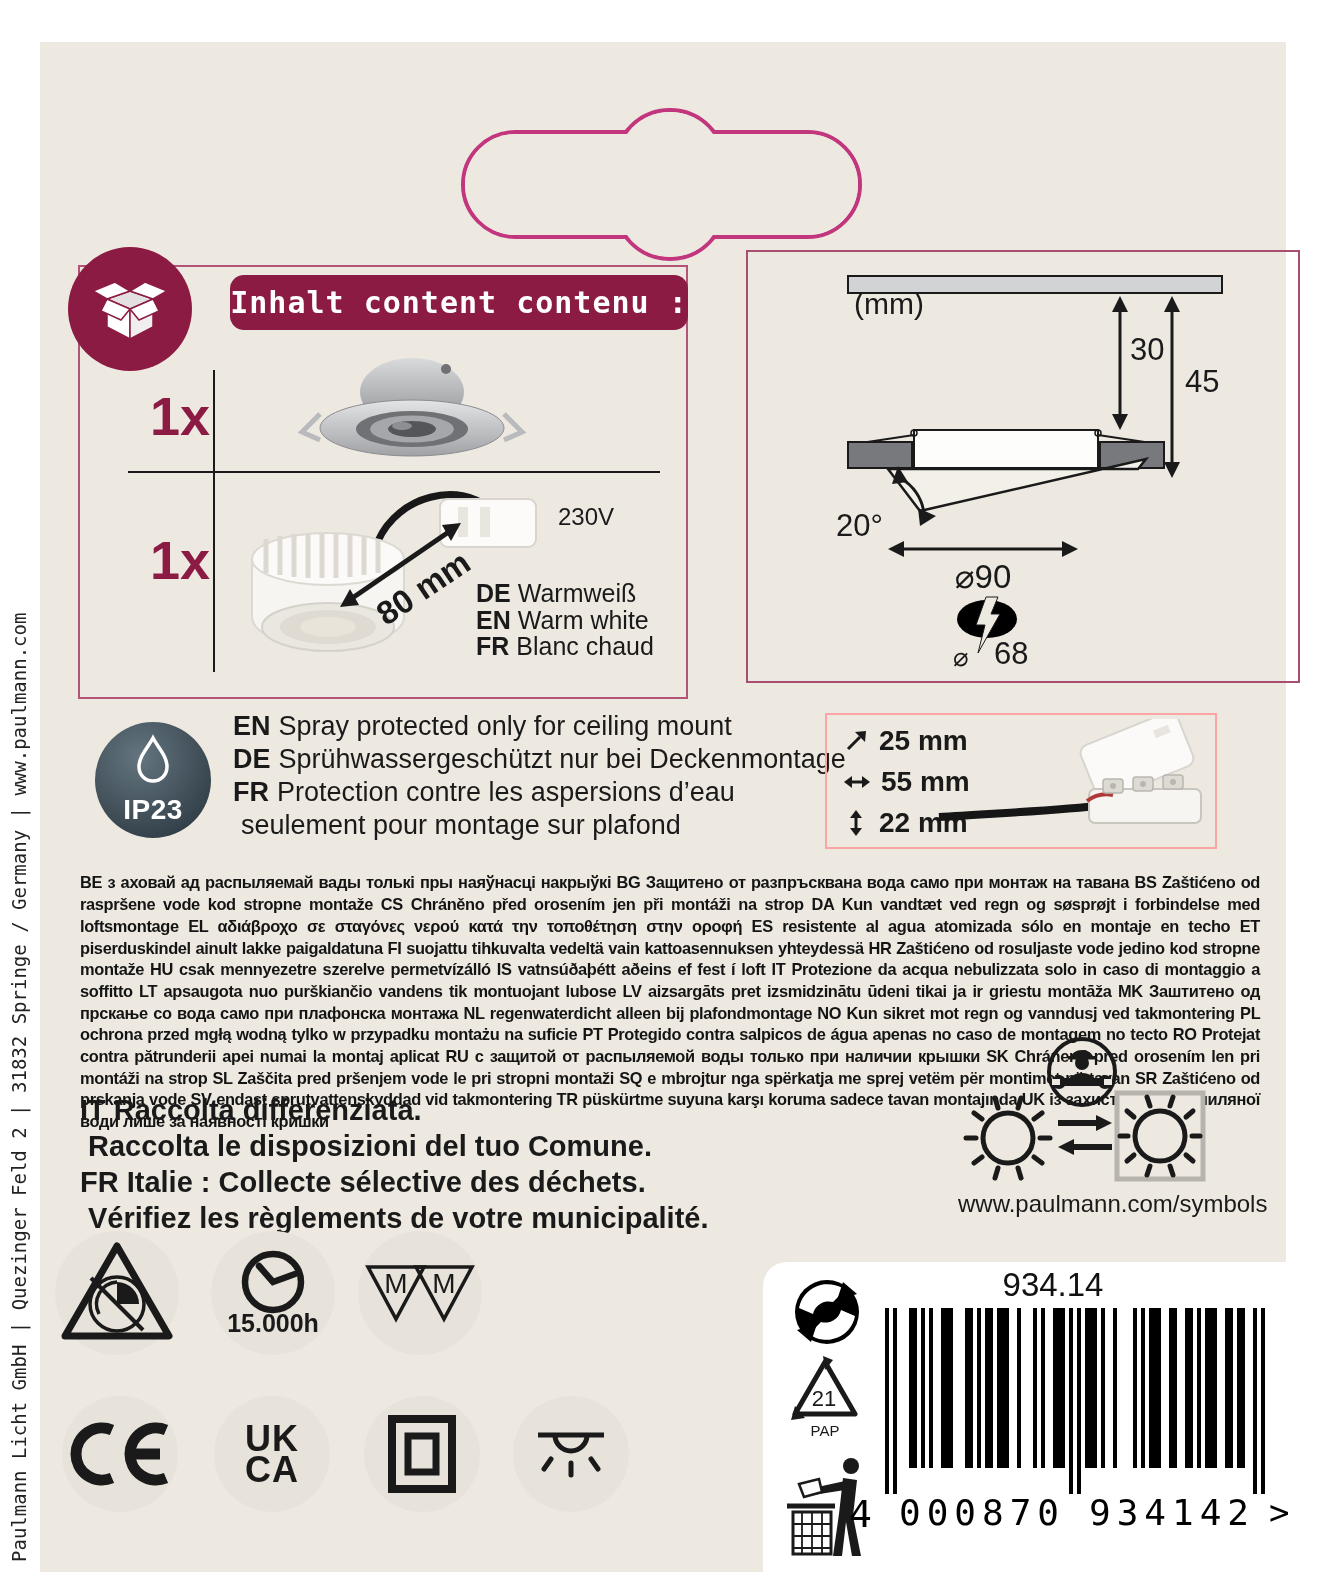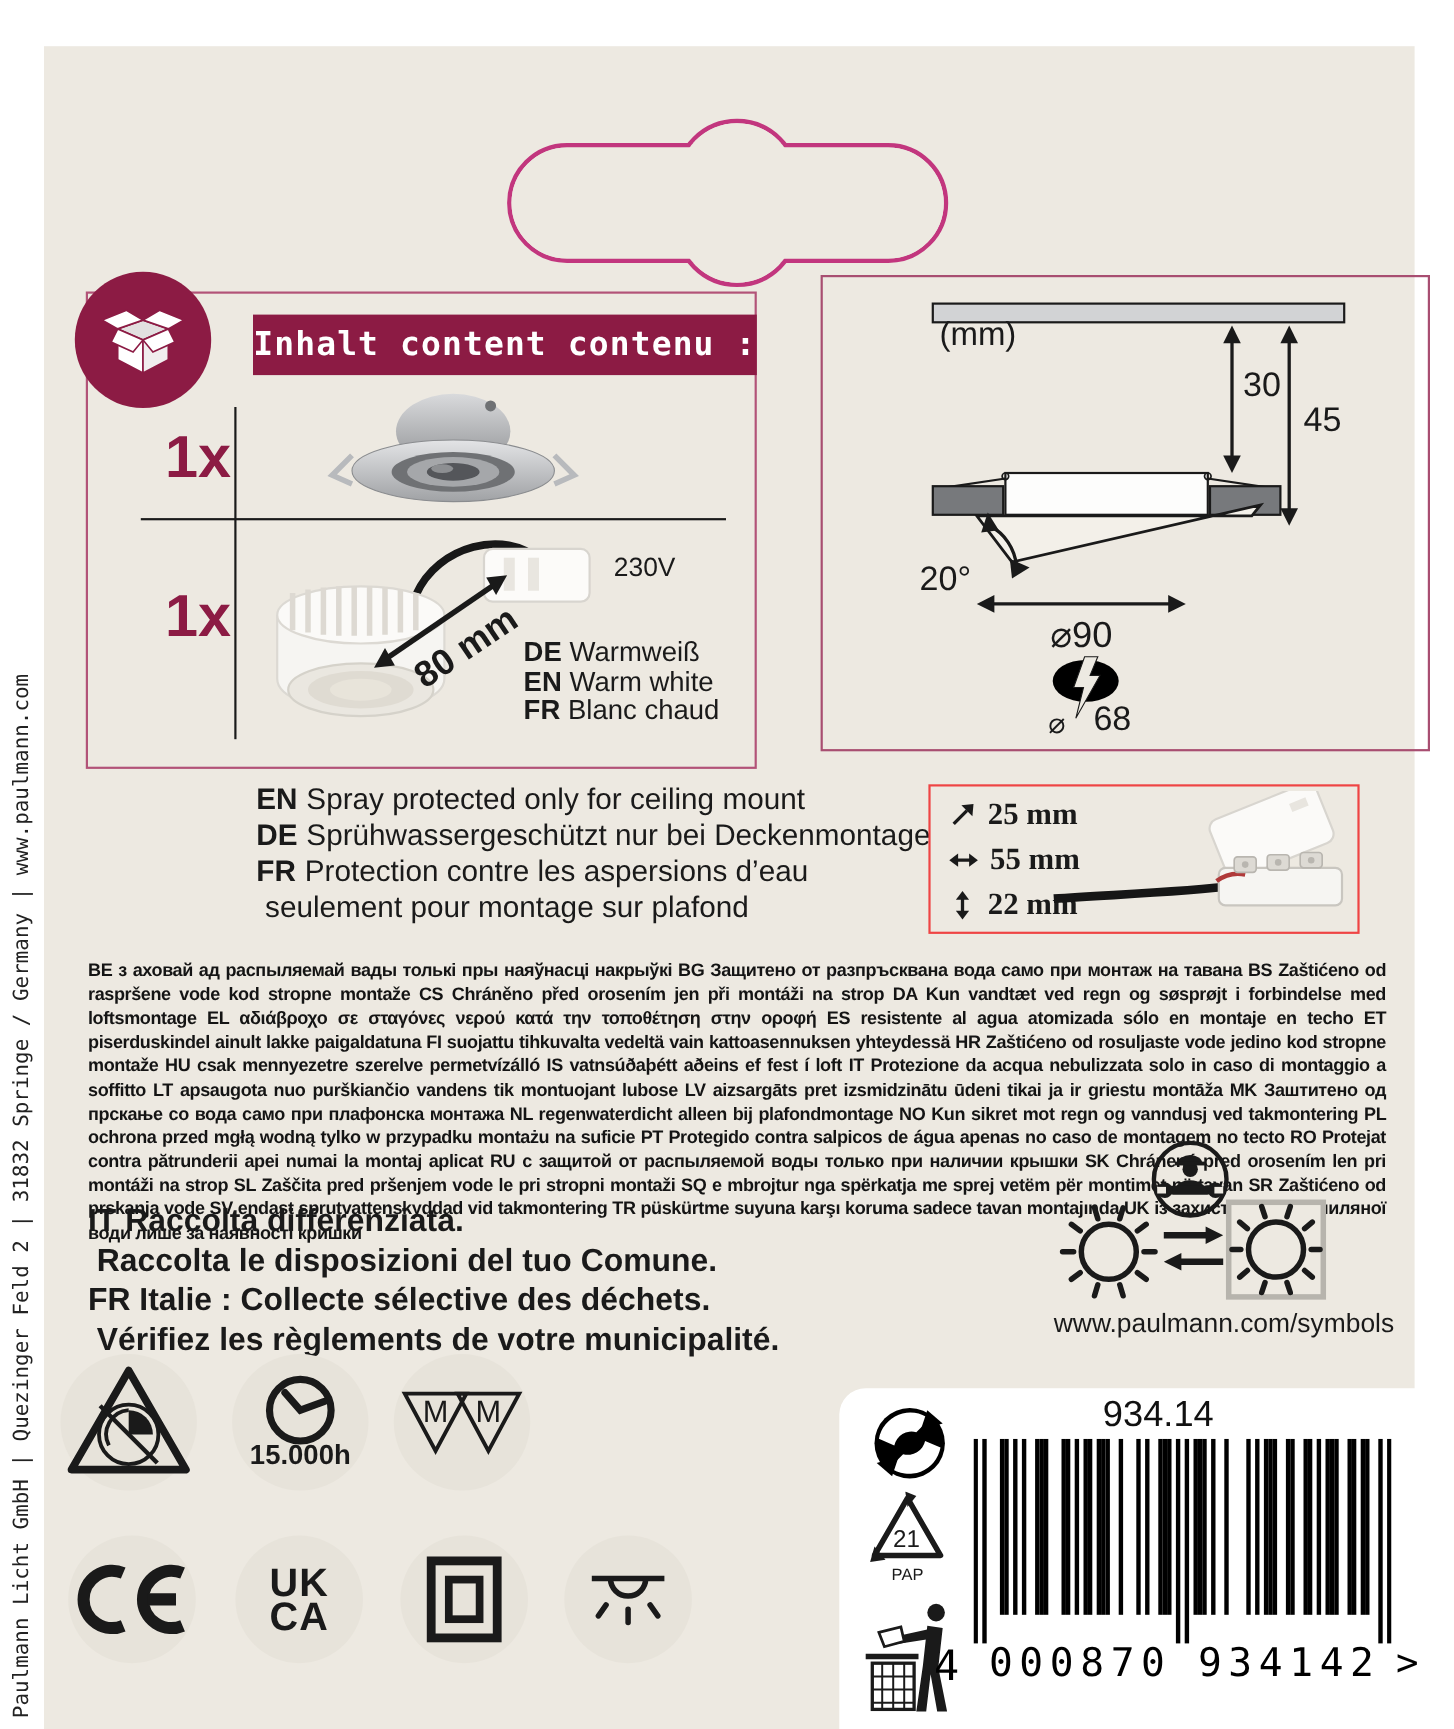--- a/index.html
+++ b/index.html
@@ -5,41 +5,41 @@
   html,body{margin:0;padding:0;background:#fff;}
   .page{position:relative;width:1322px;height:1572px;background:#ffffff;overflow:hidden;
         font-family:"Liberation Sans",sans-serif;color:#1a1a1a;}
   .abs{position:absolute;}
   .panel{left:40px;top:42px;width:1246px;height:1530px;background:#EDE9E1;}
   
   .vtext{left:8px;top:1562px;width:1060px;transform:rotate(-90deg);transform-origin:0 0;
          font-family:"DejaVu Sans Mono",monospace;font-size:19px;color:#222;white-space:nowrap;}
   
   .cbox{left:78px;top:265px;width:606px;height:430px;border:2px solid #B25378;}
-  .band{left:150px;top:19px;width:458px;height:55px;background:#8C1B44;display:flex;align-items:center;justify-content:center;}
+  .band{left:150px;top:8px;width:458px;height:55px;background:#8C1B44;display:flex;align-items:center;justify-content:center;border-radius:14px;}
   .band-t{font-family:"DejaVu Sans Mono",monospace;font-weight:bold;font-size:30px;color:#fff;letter-spacing:1px;}
   .mcircle{left:-12px;top:-20px;width:124px;height:124px;border-radius:50%;background:#8C1B44;
            display:flex;align-items:center;justify-content:center;}
   .qty{width:90px;text-align:right;font-size:54px;font-weight:700;color:#8C1B44;}
   .vline{left:133px;top:103px;width:2px;height:302px;background:#1a1a1a;}
   .hline{left:48px;top:204px;width:532px;height:2px;background:#1a1a1a;}
   .v230{left:478px;top:236px;font-size:24px;font-weight:400;}
   .clr{left:396px;top:313px;font-size:25px;line-height:26.5px;}
   .clr b{margin-right:7px;}
   
   .dbox{left:706px;top:250px;width:550px;height:429px;border:2.5px solid #A84E71;margin-left:40px;}
   
   .ipc{left:95px;top:722px;width:116px;height:116px;border-radius:50%;
        background:radial-gradient(circle at 38% 30%,#64757f,#2e3b44 85%);
        display:flex;flex-direction:column;align-items:center;}
   .iptxt{color:#fff;font-weight:700;font-size:28px;margin-top:2px;letter-spacing:.5px;}
   .spray{left:233px;top:710px;width:640px;font-size:27px;line-height:33px;}
   .spray b{margin-right:8px;}
   
-  .dimbox{left:844px;top:713px;width:388px;height:132px;border:2px solid #ef4444;font-family:Liberation Serif, serif;}
+  .dimbox{left:825px;top:713px;width:388px;height:132px;border:2px solid #fca5a5;}
   .dimrow{display:flex;align-items:center;gap:10px;position:absolute;left:16px;font-size:28px;font-weight:700;}
   
   .legal{left:80px;top:856px;width:1180px;font-size:16.4px;line-height:21.7px;font-weight:700;
          text-align:justify;letter-spacing:-0.35px;color:#141414;}
   .legal b{font-weight:700;}
   
   .disp{left:80px;top:1092px;width:640px;font-size:29px;line-height:36px;font-weight:700;}
   .disp b{margin-right:8px;}
   .symurl{left:958px;top:1190px;width:305px;text-align:center;font-size:24px;color:#1a1a1a;}
   
@@ -189,20 +189,26 @@
       <polygon points="330,297 314,289 314,305" fill="#1a1a1a"></polygon>
       <text x="235" y="336" font-size="33" text-anchor="middle">⌀90</text>
 
       <ellipse cx="239" cy="367" rx="30" ry="19" fill="#000"></ellipse>
       <polygon points="238,345 250,345 243,362 252,362 230,401 237,373 228,373" fill="#edeae2" stroke="#1a1a1a" stroke-width="1"></polygon>
       <text x="205" y="414" font-size="26">⌀</text>
       <text x="246" y="412" font-size="31">68</text>
     </svg>
   </div>
 
+  <div class="abs ipc">
+    <svg width="44" height="58" style="margin-top:12px">
+      <path d="M22 4 C16 15 8 22 8 33 a14 14 0 0 0 28 0 C36 22 28 15 22 4 Z" fill="none" stroke="#ffffff" stroke-width="3.5"></path>
+    </svg>
+    <div class="iptxt">IP23</div>
+  </div>
 
   <div class="abs spray">
     <div><b>EN</b><span>Spray protected only for ceiling mount</span></div>
     <div><b>DE</b><span>Sprühwassergeschützt nur bei Deckenmontage</span></div>
     <div><b>FR</b><span>Protection contre les aspersions d’eau</span></div>
     <div><b></b><span>seulement pour montage sur plafond</span></div>
   </div>
 
   <div class="abs dimbox">
     <div class="dimrow" style="top:10px">

